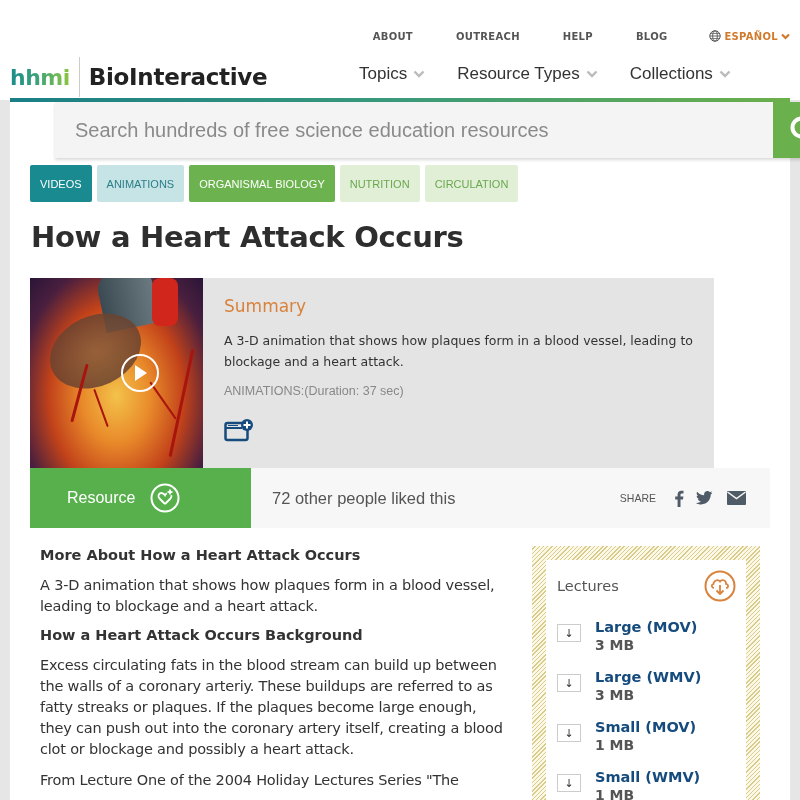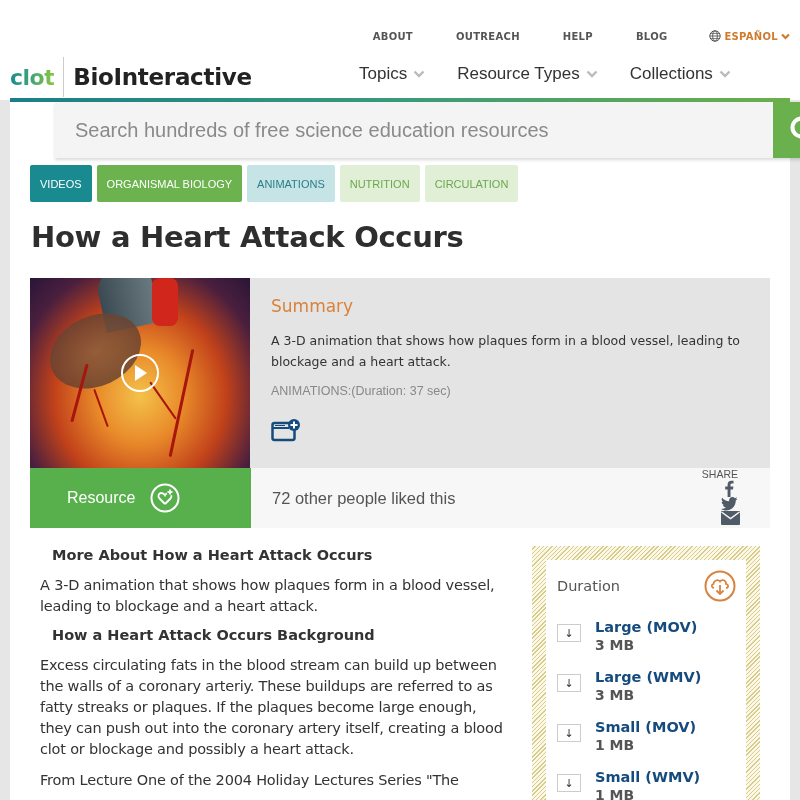--- a/index.html
+++ b/index.html
@@ -76,21 +76,21 @@
     }
 
     
     .page-title {
       position: absolute; top: 220px; left: 31px;
       font-family: "DejaVu Sans", sans-serif; font-weight: bold; font-size: 29px; color: #2e2e2e;
       letter-spacing: -0.3px;
     }
 
     
-    .hero { position: absolute; top: 278px; left: 30px; width: 740px; height: 190px; display: flex; }
+    .hero { position: absolute; top: 278px; left: 30px; width: 684px; height: 190px; display: flex; }
     .thumb {
       width: 220px; height: 190px; position: relative; overflow: hidden; cursor: pointer;
       background: radial-gradient(ellipse at 50% 62%, #f3c24a 0%, #e98a2a 28%, #c2421a 55%, #4a1f3e 80%, #2a1538 100%);
     }
     .thumb .vessel {
       position: absolute; top: -10px; left: 70px; width: 55px; height: 60px;
       background: linear-gradient(90deg, #3b4a52, #6a7a80); border-radius: 20px 20px 0 0; transform: rotate(-12deg);
     }
     .thumb .vessel-red {
       position: absolute; top: 0px; left: 122px; width: 26px; height: 48px; background: #d0261c; border-radius: 8px;
@@ -116,27 +116,27 @@
     }
 
     
     .rec-row { position: absolute; top: 468px; left: 30px; width: 740px; height: 60px; display: flex; background: #f7f7f7; }
     .rec-btn {
       width: 221px; height: 60px; background: #58b04d; color: #fff; display: flex; align-items: center;
       padding-left: 37px; font-size: 16px; cursor: pointer;
     }
     .rec-btn .heart { margin-left: 15px; }
     .likes { margin-left: 21px; font-size: 16.5px; color: #555; display: flex; align-items: center; }
-    .share { margin-left: auto; display: flex; align-items: center; padding-right: 24px; gap: 0; flex-direction: column; }
+    .share { margin-left: auto; display: flex; align-items: center; padding-right: 24px; gap: 0; }
     .share-label { font-size: 10.5px; color: #555; margin-right: 8px; }
     .share-icon { margin-left: 10px; cursor: pointer; display: flex; }
 
     
     .body-col { position: absolute; top: 547px; left: 40px; width: 470px; font-family: "DejaVu Sans", sans-serif; }
-    .body-col h3 { font-size: 14.5px; font-weight: bold; color: #333; margin-bottom: 12px; margin-left: 12px; }
+    .body-col h3 { font-size: 14.5px; font-weight: bold; color: #333; margin-bottom: 12px; }
     .body-col p { font-size: 14.5px; color: #333; line-height: 21px; margin-bottom: 10px; letter-spacing: -0.2px; }
 
     
     .dl-box {
       position: absolute; top: 546px; left: 532px; width: 228px; height: 270px;
       background: repeating-linear-gradient(135deg, #fbf8e8 0px, #fbf8e8 2px, #d9cc8a 2px, #d9cc8a 3px);
       padding: 14px;
     }
     .dl-inner { background: #fff; width: 100%; height: 100%; padding: 10px 10px 0 11px; font-family: "DejaVu Sans", sans-serif; }
     .dl-head { display: flex; justify-content: space-between; align-items: center; margin-bottom: 16px; }
@@ -166,21 +166,21 @@
       <line x1="1.6" y1="8.6" x2="10.4" y2="8.6" stroke="#555" stroke-width="0.8"></line>
     </svg>
     <span>ESPAÑOL</span>
     <svg width="9" height="7" viewBox="0 0 9 7">
       <path d="M1 1.5 L4.5 5 L8 1.5" fill="none" stroke="#d27a2c" stroke-width="2.2"></path>
     </svg>
   </a>
 </nav>
 
 <div class="logo">
-  <span class="logo-hhmi">clot</span>
+  <span class="logo-hhmi">hhmi</span>
   <span class="logo-divider"></span>
   <span class="logo-bio">BioInteractive</span>
 </div>
 
 <nav class="main-nav">
   <div class="nav-item">
     <span>Topics</span>
     <svg class="chev" width="12" height="8" viewBox="0 0 12 8">
         <path d="M1.5 1.5 L6 6 L10.5 1.5" fill="none" stroke="#bbb" stroke-width="2.4"></path>
       </svg>
@@ -208,22 +208,22 @@
   <button class="search-btn" type="submit">
     <svg width="32" height="32" viewBox="0 0 32 32">
       <circle cx="13.5" cy="13.5" r="9" fill="none" stroke="#fff" stroke-width="4"></circle>
       <line x1="20" y1="20" x2="28" y2="28" stroke="#fff" stroke-width="4.5" stroke-linecap="round"></line>
     </svg>
   </button>
 </form>
 
 <div class="tags">
   <span class="tag" id="tag0" style="background: rgb(25, 138, 143); color: rgb(255, 255, 255);">VIDEOS</span>
+  <span class="tag" id="tag1" style="background: rgb(198, 227, 230); color: rgb(42, 127, 136);">ANIMATIONS</span>
   <span class="tag" id="tag2" style="background: rgb(108, 179, 79); color: rgb(255, 255, 255);">ORGANISMAL BIOLOGY</span>
-  <span class="tag" id="tag1" style="background: rgb(198, 227, 230); color: rgb(42, 127, 136);">ANIMATIONS</span>
   <span class="tag" id="tag3" style="background: rgb(225, 239, 214); color: rgb(106, 168, 79);">NUTRITION</span>
   <span class="tag" id="tag4" style="background: rgb(225, 239, 214); color: rgb(106, 168, 79);">CIRCULATION</span>
 </div>
 
 <h1 class="page-title">How a Heart Attack Occurs</h1>
 
 <section class="hero">
   <div class="thumb">
     <div class="vessel"></div>
     <div class="vessel-red"></div>
@@ -292,21 +292,21 @@
   <h3>More About How a Heart Attack Occurs</h3>
   <p>A 3-D animation that shows how plaques form in a blood vessel, leading to blockage and a heart attack.</p>
   <h3>How a Heart Attack Occurs Background</h3>
   <p>Excess circulating fats in the blood stream can build up between the walls of a coronary arteriy. These buildups are referred to as fatty streaks or plaques. If the plaques become large enough, they can push out into the coronary artery itself, creating a blood clot or blockage and possibly a heart attack.</p>
   <p>From Lecture One of the 2004 Holiday Lectures Series "The</p>
 </article>
 
 <aside class="dl-box">
   <div class="dl-inner">
     <div class="dl-head">
-      <span class="dl-title">Duration</span>
+      <span class="dl-title">Lectures</span>
       <svg width="32" height="32" viewBox="0 0 32 32">
         <circle cx="16" cy="16" r="14.5" fill="none" stroke="#d9823b" stroke-width="2"></circle>
         <path d="M10 18 C7.5 18 7 14.5 9.5 14 C9.5 10.5 14 9 16 11.5 C17.5 9 22.5 10 22 14 C25 14.3 24.5 18 22 18" fill="none" stroke="#d9823b" stroke-width="1.7"></path>
         <line x1="16" y1="15" x2="16" y2="24" stroke="#d9823b" stroke-width="1.8"></line>
         <path d="M12.5 20.5 L16 24 L19.5 20.5" fill="none" stroke="#d9823b" stroke-width="1.8"></path>
       </svg>
     </div>
     <div class="dl-item">
       <span class="dl-arrow">↓</span>
       <div>

